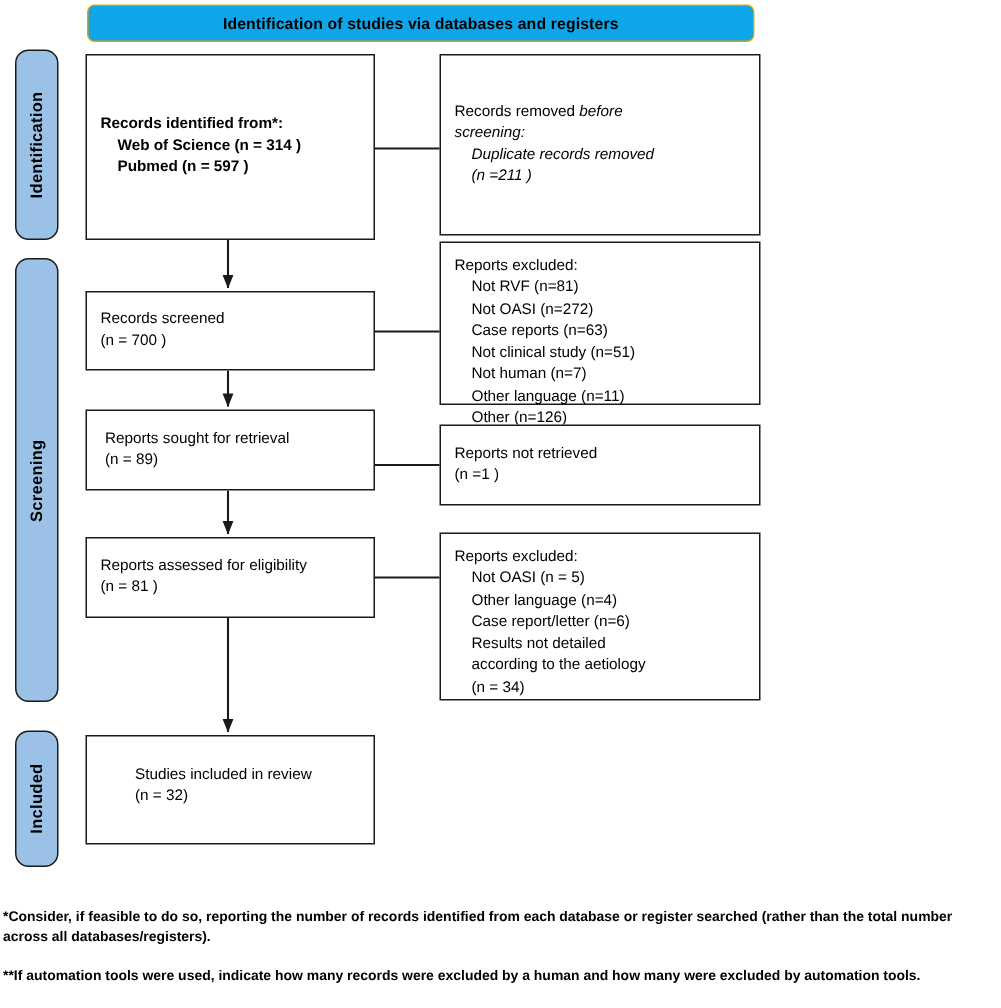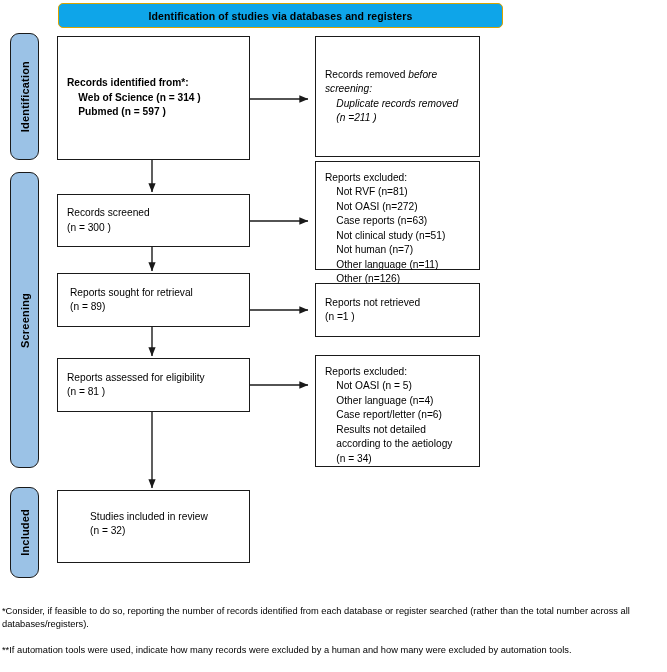--- a/index.html
+++ b/index.html
@@ -85,21 +85,21 @@
   }
   .box-inner {
     font-size: 10.2px;
     line-height: 1.42;
     color: #000;
     white-space: pre-wrap;
   }
   .box-inner .it { font-style: italic; }
 
   .col-left  { left: 57px;  width: 193px; }
-  .col-right { left: 315px; width: 165px; }
+  .col-right { left: 293px; width: 214px; }
 
   #box-identified   { top: 36px;  height: 124px; }
   #box-removed      { top: 36px;  height: 121px; align-items: center; }
   #box-screened     { top: 194px; height: 53px;  }
   #box-excluded-1   { top: 161px; height: 109px; align-items: flex-start; }
   #box-sought       { top: 273px; height: 54px; padding-left: 12px;  }
   #box-notretrieved { top: 283px; height: 54px;  }
   #box-assessed     { top: 358px; height: 54px;  }
   #box-excluded-2   { top: 355px; height: 112px; align-items: flex-start; }
   #box-included     { top: 490px; height: 73px;  align-items: flex-start; padding-left: 32px; }
@@ -118,20 +118,21 @@
   }
 
   
   .footnote {
     position: absolute;
     left: 2px;
     width: 660px;
     font-size: 9.3px;
     line-height: 1.42;
     color: #000;
+    font-weight: bold;
   }
   #footnote-1 { top: 605px; }
   #footnote-2 { top: 644px; }
 </style>
 </head>
 <body>
 
 <div id="diagram">
 
   <div class="banner">
@@ -175,21 +176,21 @@
   </svg>
 
   <div class="box col-left" id="box-identified">
     <div class="box-inner">Records identified from*:
     Web of Science (n = 314 )
     Pubmed (n = 597 )</div>
   </div>
 
   <div class="box col-left" id="box-screened">
     <div class="box-inner">Records screened
-(n = 300 )</div>
+(n = 700 )</div>
   </div>
 
   <div class="box col-left" id="box-sought">
     <div class="box-inner">Reports sought for retrieval
 (n = 89)</div>
   </div>
 
   <div class="box col-left" id="box-assessed">
     <div class="box-inner">Reports assessed for eligibility
 (n = 81 )</div>

